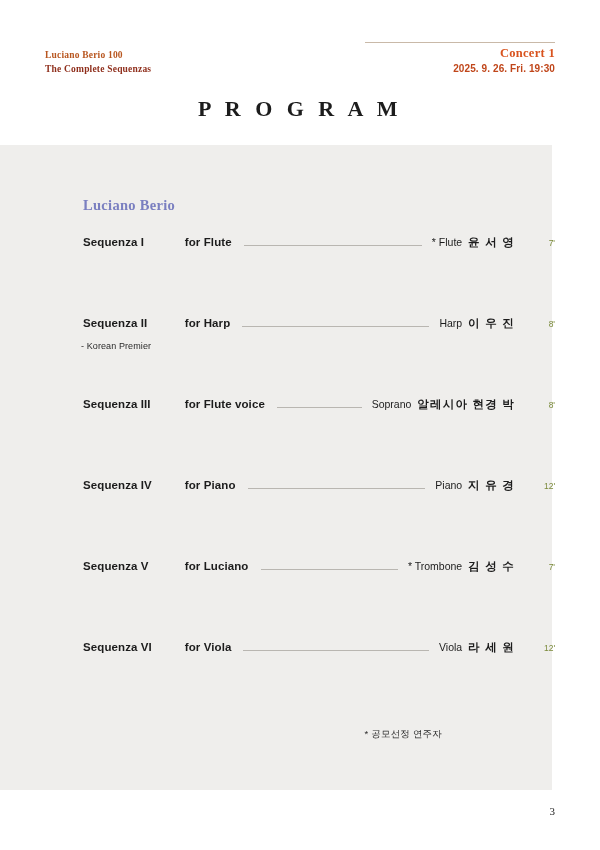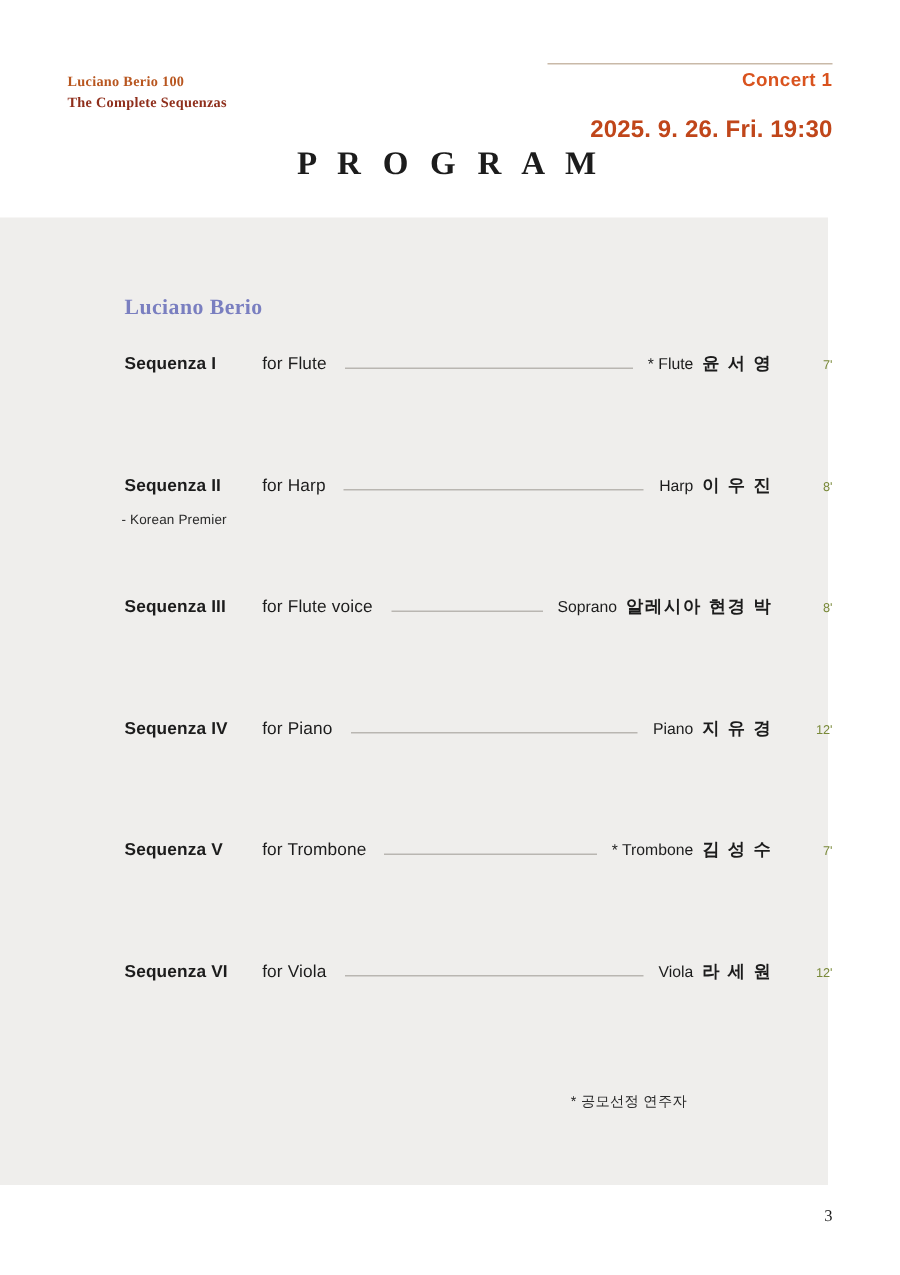--- a/index.html
+++ b/index.html
@@ -56,34 +56,34 @@
     text-align: right;
     width: 190px;
   }
   .concert-rule {
     border-top: 1px solid #c9b9a8;
     width: 100%;
     margin: 0 0 3px 0;
     height: 0;
   }
   .concert-title {
-    font-family: Liberation Sans, sans-serif;
+    font-family: Liberation Serif, serif;
     font-weight: bold;
     font-size: 12.5px;
     color: #d9531e;
     letter-spacing: 0.3px;
     line-height: 15px;
   }
   .concert-date {
     font-family: "Liberation Sans", sans-serif;
     font-weight: bold;
-    font-size: 16px;
+    font-size: 10px;
     color: #c0461a;
     letter-spacing: 0.1px;
-    margin-top: 19px;
+    margin-top: 1px;
     line-height: 13px;
   }
 
   .program-title {
     position: absolute;
     left: 0;
     right: 0;
     top: 96px;
     text-align: center;
     font-family: "Liberation Serif", serif;
@@ -142,24 +142,24 @@
     white-space: nowrap;
     letter-spacing: 0.1px;
   }
   .work-num {
     display: inline-block;
     min-width: 26px;
     text-align: left;
   }
   .work-for {
     font-size: 11.5px;
-    font-weight: normal;
+    font-weight: bold;
     color: #1c1c1c;
     white-space: nowrap;
-    margin-left: 8px;
+    margin-left: 18px;
     letter-spacing: 0.1px;
   }
 
   .leader {
     flex: 1 1 auto;
     border-bottom: 1px solid #b9b6b1;
     margin: 0 10px 4px 12px;
     height: 0;
   }
 
@@ -195,21 +195,21 @@
     position: absolute;
     left: 81px;
     top: 25px;
     font-size: 9px;
     color: #2a2a2a;
     letter-spacing: 0.1px;
   }
 
   .footnote {
     position: absolute;
-    right: 94px;
+    right: 110px;
     top: 583px;
     font-size: 9.5px;
     color: #2a2a2a;
     letter-spacing: 0.2px;
   }
 
   
   .page-number {
     position: absolute;
     right: 45px;
@@ -316,21 +316,21 @@
         </div>
         <div class="note"></div>
       </div>
 
       <div class="entry">
         <div class="row">
           <div class="work-title">
             <span>Sequenza</span>
             <span class="work-num">V</span>
           </div>
-          <div class="work-for">for Trombone</div>
+          <div class="work-for">for Luciano</div>
           <div class="leader"></div>
           <div class="performer">
             <span class="star">*</span>
             <span class="inst">Trombone</span>
             <span class="name">김 성 수</span>
           </div>
           <div class="dur">7'</div>
         </div>
         <div class="note"></div>
       </div>

